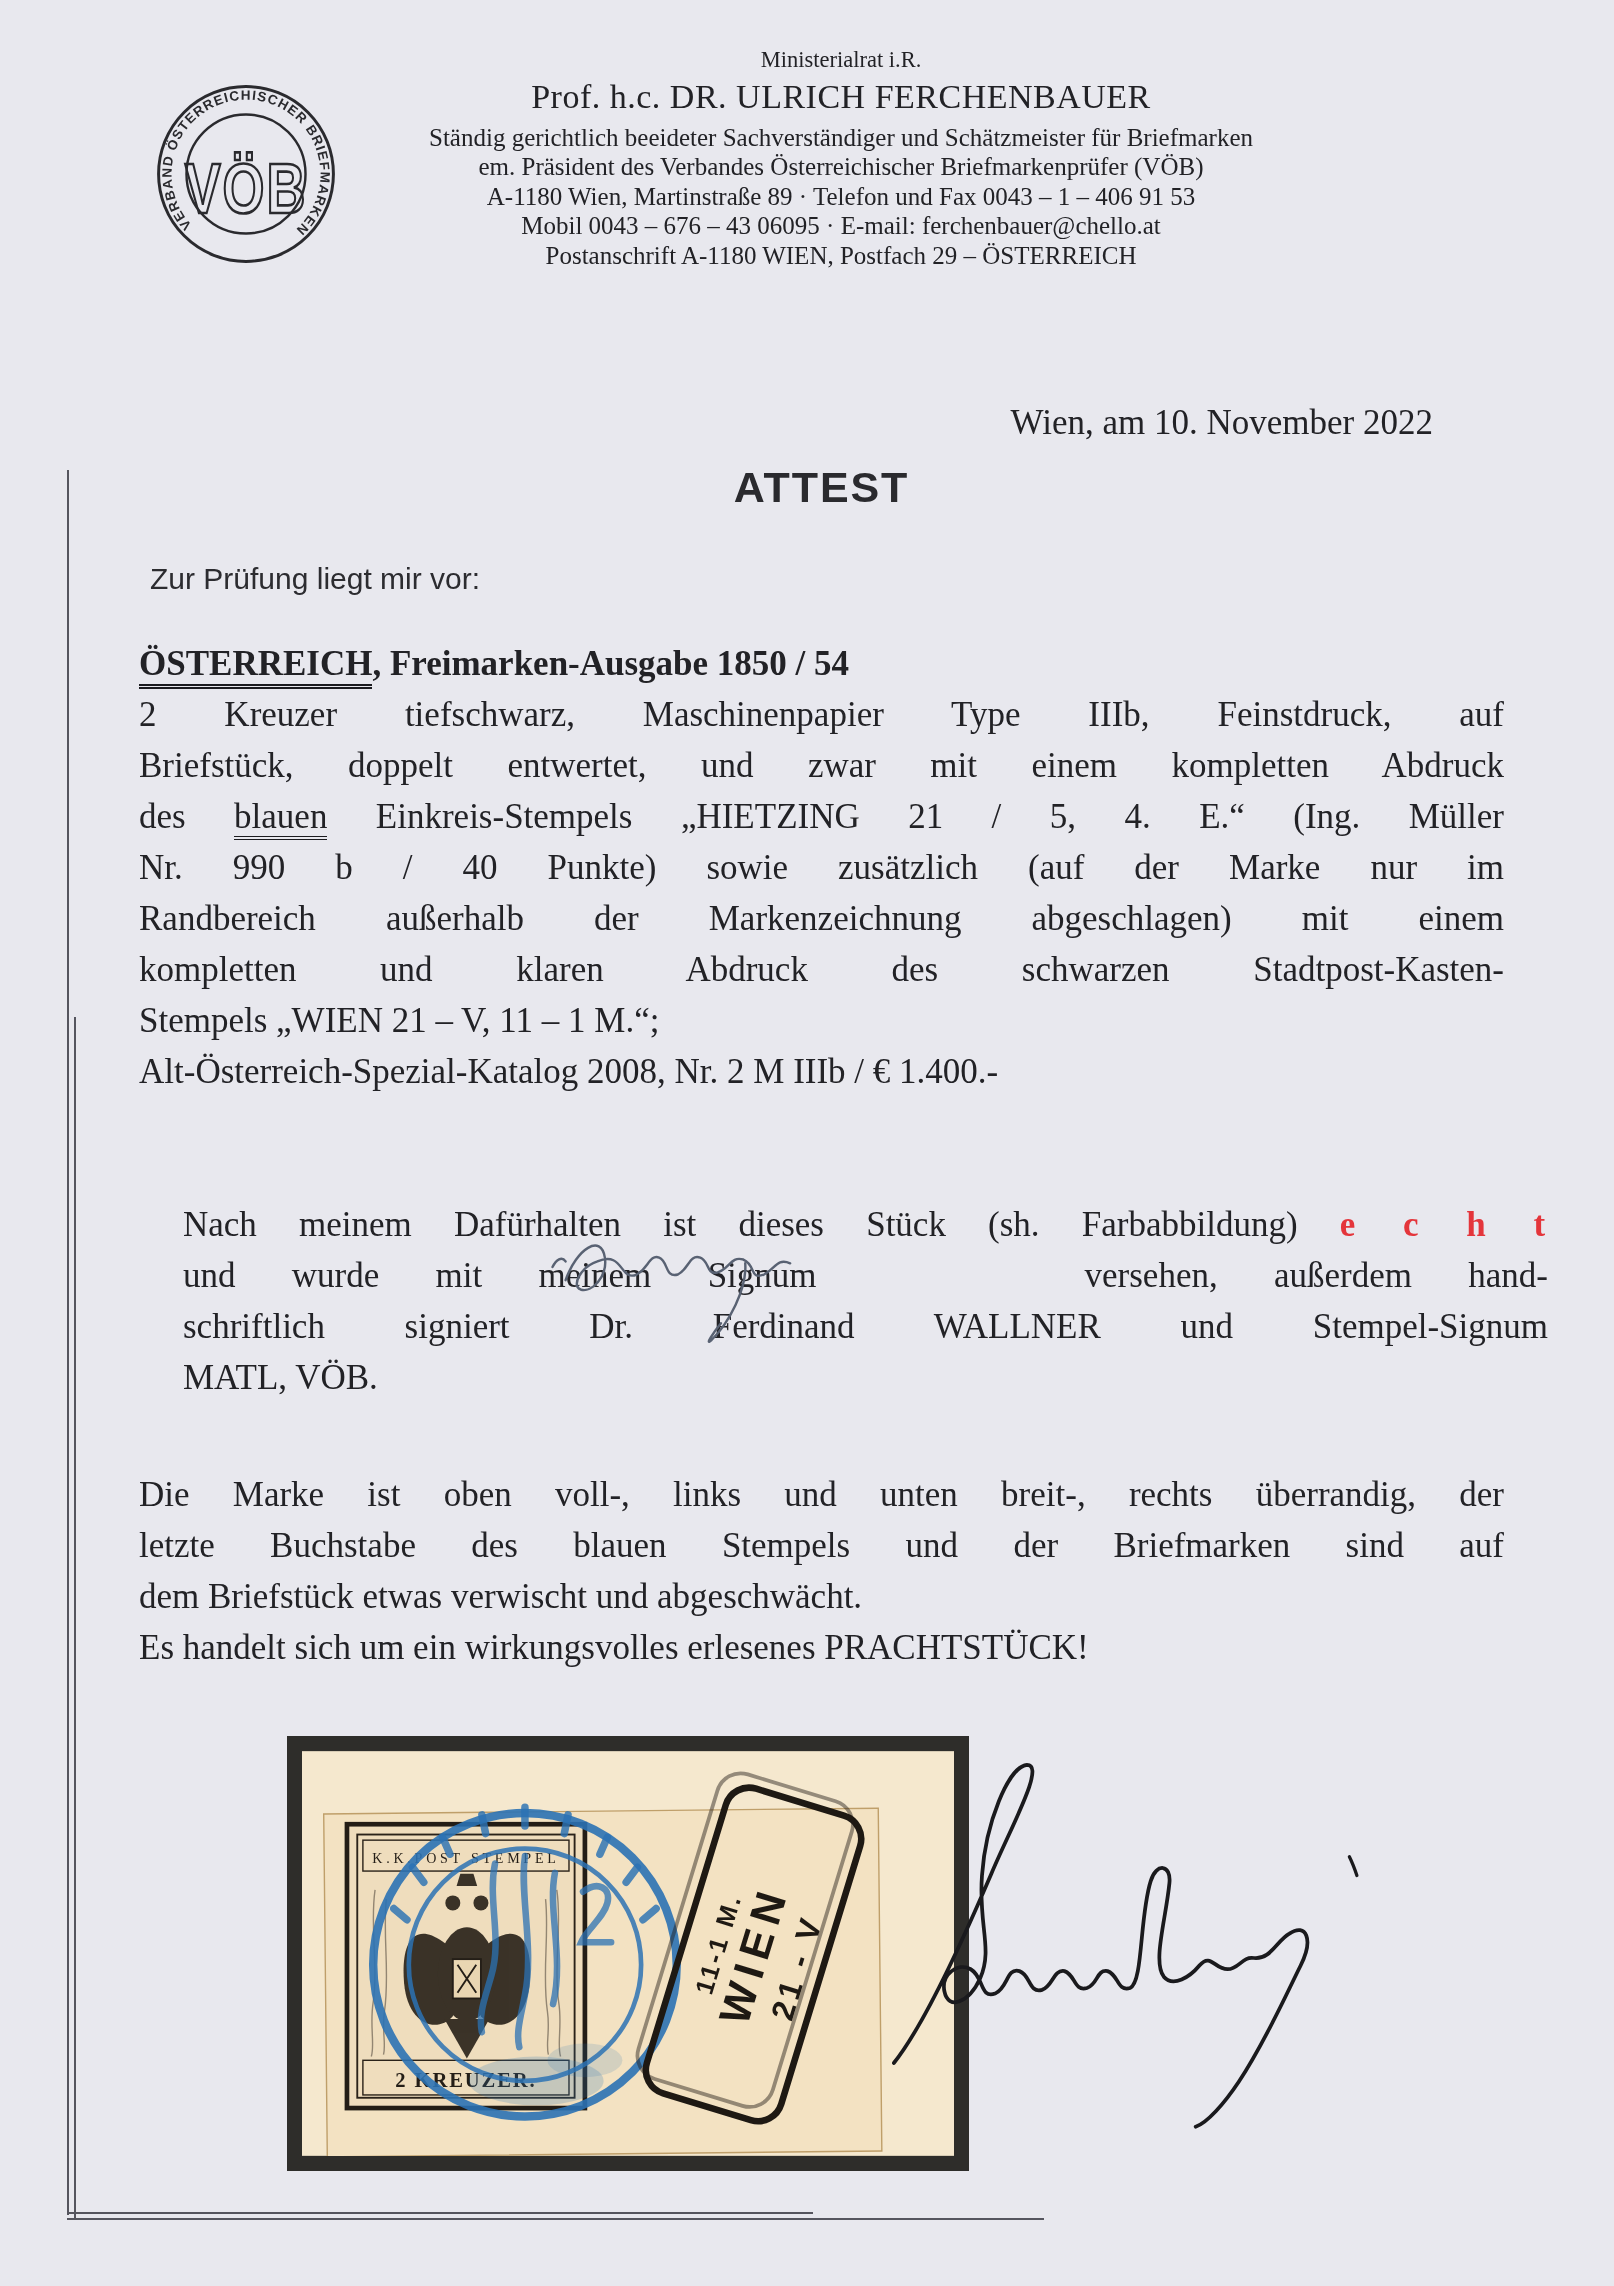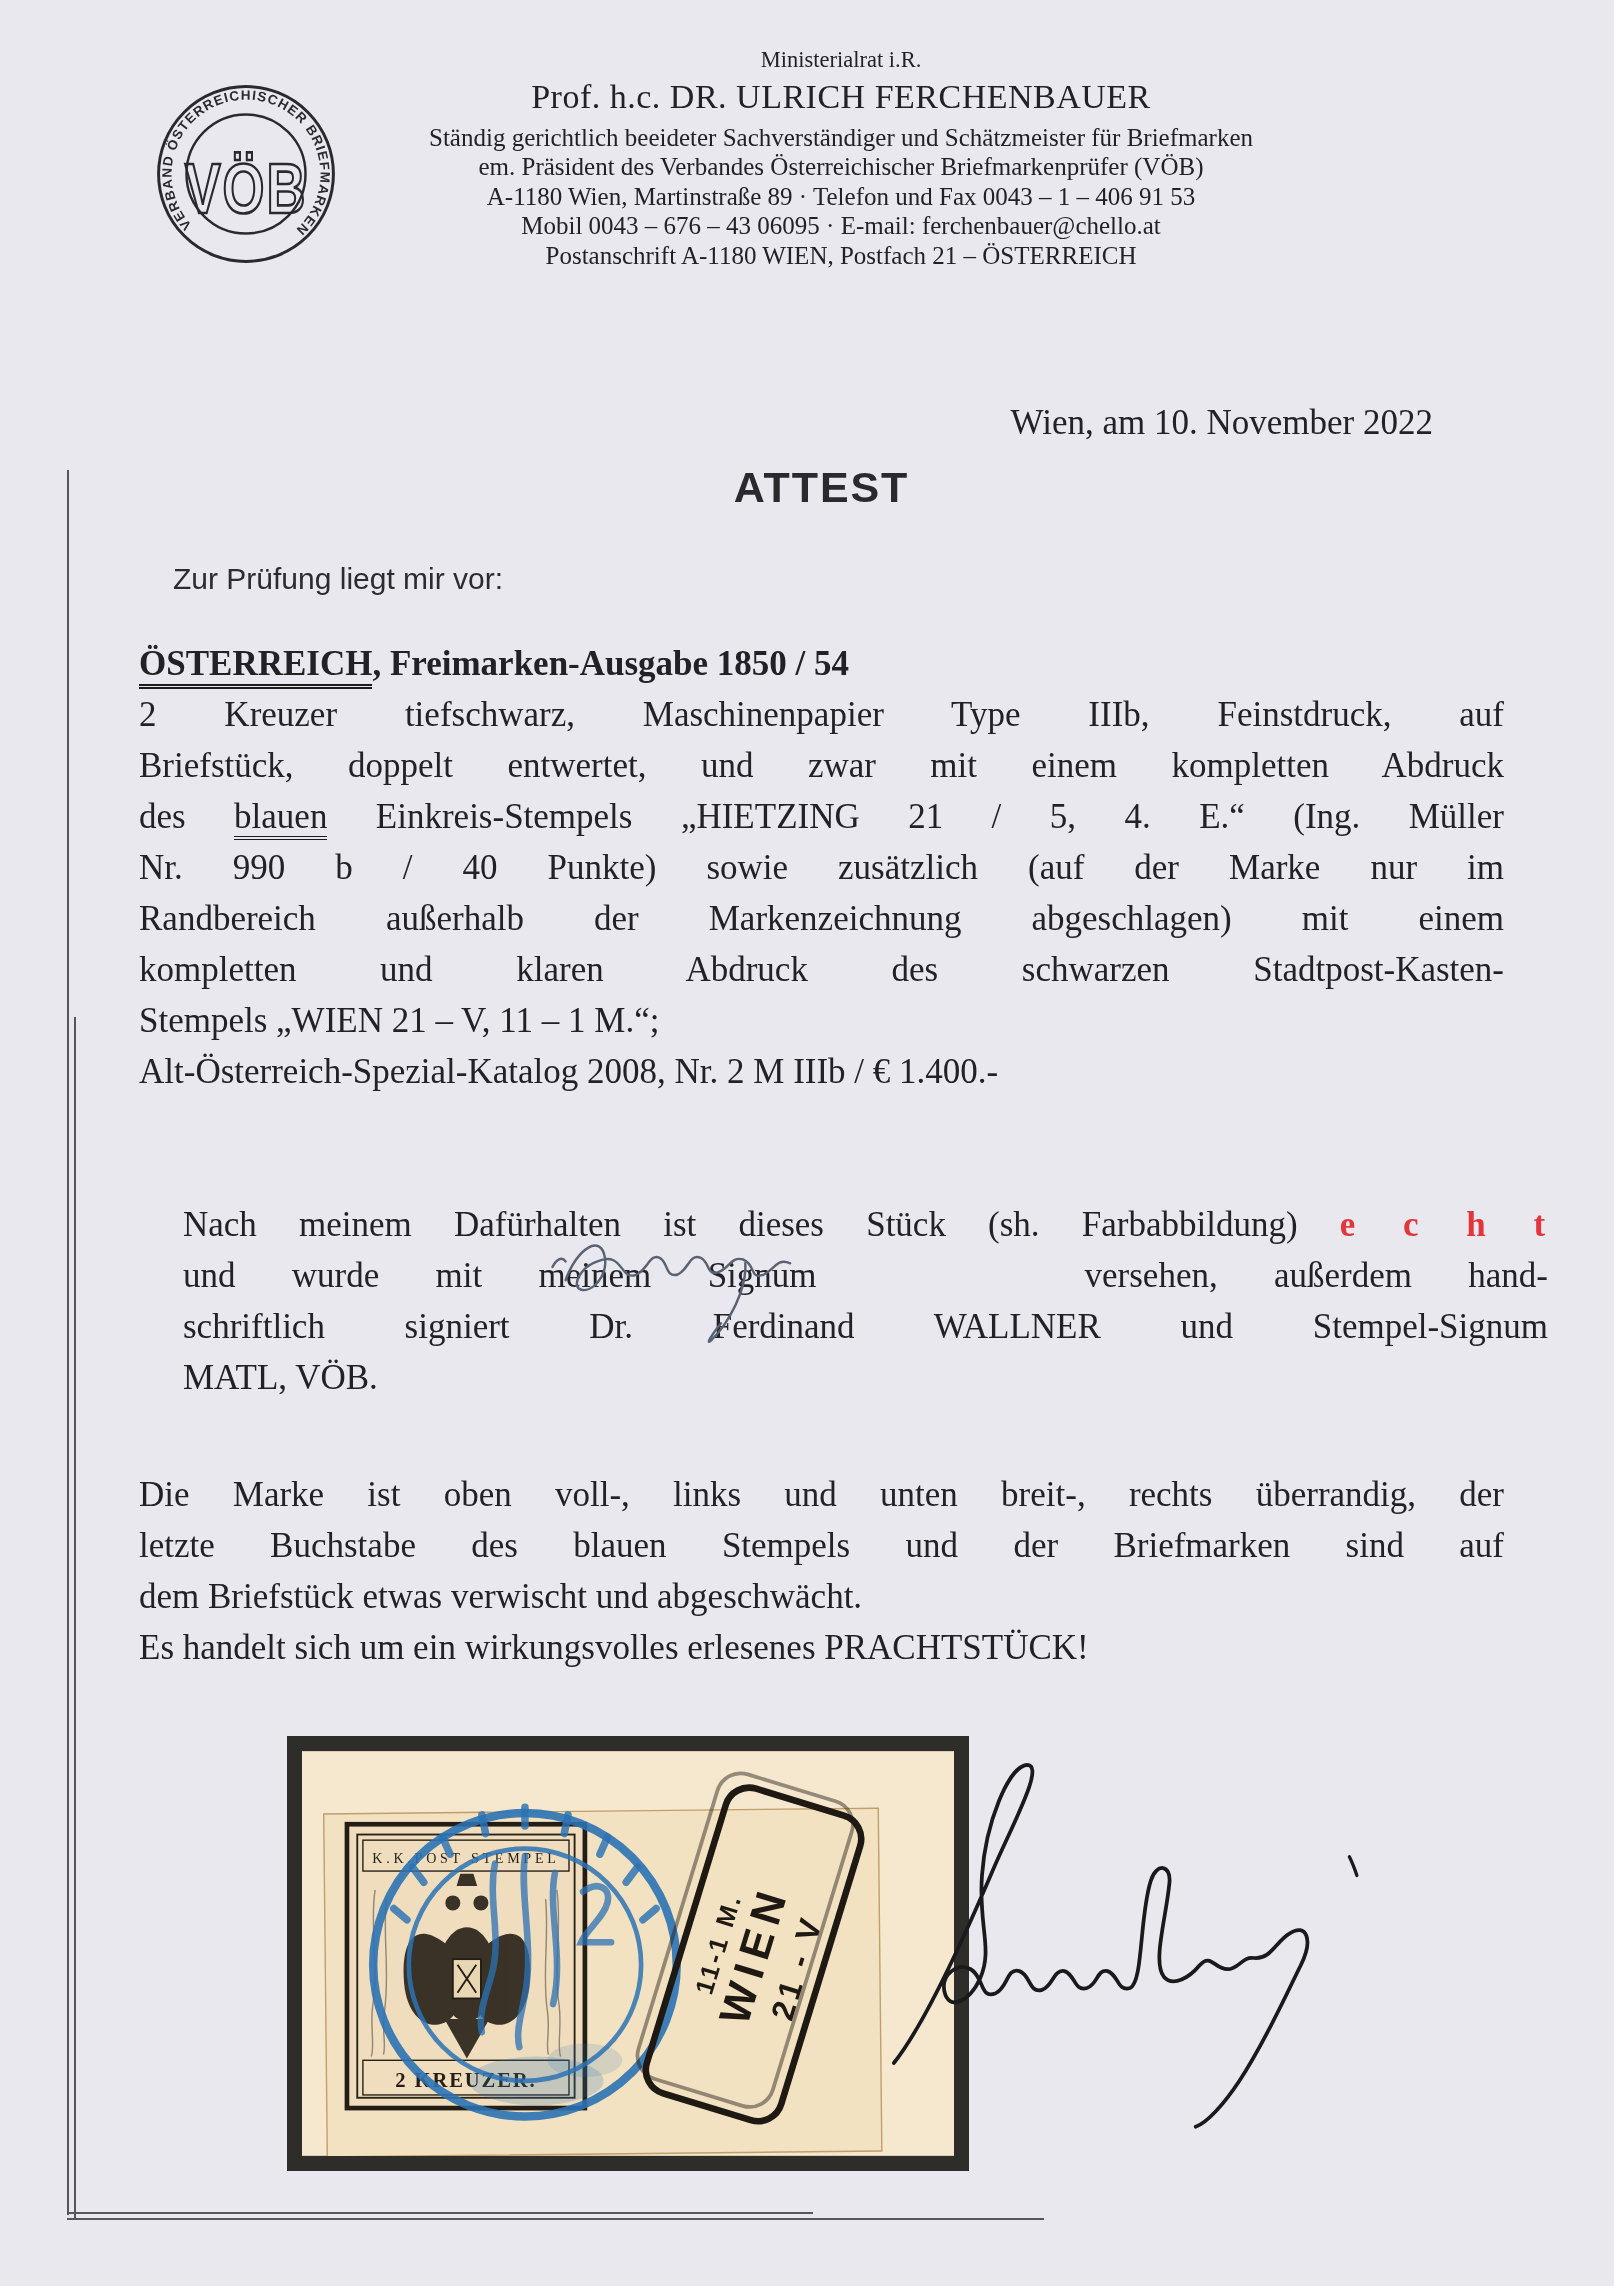--- a/index.html
+++ b/index.html
@@ -9,21 +9,21 @@
   
   .header{left:70px;top:47px;width:1542px;text-align:center;line-height:1.18;}
   .h-small{font-size:22.5px;}
   .h-name{font-size:34px;letter-spacing:0.5px;margin:3.7px 0 5.6px 0;}
   .h-line{font-size:25px;}
   
   .date-line{top:403px;right:181px;font-size:35px;}
   .attest{left:139px;top:463px;width:1365px;text-align:center;
           font-family:"Liberation Sans",sans-serif;font-weight:bold;
           font-size:43px;letter-spacing:1.9px;color:#2a2a2e;}
-  .intro{left:150px;top:562px;font-family:"Liberation Sans",sans-serif;font-size:30px;color:#2c2c30;margin-left:23px;}
+  .intro{left:150px;top:562px;font-family:"Liberation Sans",sans-serif;font-size:30px;color:#2c2c30;}
   
   .para{left:139px;width:1365px;font-size:35px;line-height:51px;}
   .p1{top:638px;font-family:Liberation Serif, serif;} .p2{top:1199px;margin-left:44px;} .p3{top:1469px;}
   .jline{text-align:justify;text-align-last:justify;}
   .bold{font-weight:bold;}
   .uu{border-bottom:5.6px double #1b1b1f;padding-bottom:0.9px;}
   .uu2{border-bottom:4.7px double #1b1b1f;}
   .echt{color:#e4353b;font-weight:bold;letter-spacing:2.8px;white-space:nowrap;}
   .sigspace{display:inline-block;width:268px;}
   
@@ -56,21 +56,21 @@
     </svg>
   </div>
 
   <div class="abs header">
     <div class="h-small">Ministerialrat i.R.</div>
     <div class="h-name">Prof. h.c. DR. ULRICH FERCHENBAUER</div>
     <div class="h-line">Ständig gerichtlich beeideter Sachverständiger und Schätzmeister für Briefmarken</div>
     <div class="h-line">em. Präsident des Verbandes Österreichischer Briefmarkenprüfer (VÖB)</div>
     <div class="h-line">A-1180 Wien, Martinstraße 89 · Telefon und Fax 0043 – 1 – 406 91 53</div>
     <div class="h-line">Mobil 0043 – 676 – 43 06095 · E-mail: ferchenbauer@chello.at</div>
-    <div class="h-line">Postanschrift A-1180 WIEN, Postfach 21 – ÖSTERREICH</div>
+    <div class="h-line">Postanschrift A-1180 WIEN, Postfach 29 – ÖSTERREICH</div>
   </div>
 
   <div class="abs date-line">Wien, am 10. November 2022</div>
 
   <div class="abs attest">ATTEST</div>
 
   <div class="abs intro">Zur Prüfung liegt mir vor:</div>
 
   <div class="abs rule" style="left:67px;top:470px;width:1.9px;height:1745px;"></div>
   <div class="abs rule" style="left:74px;top:1017px;width:1.9px;height:1201px;"></div>

